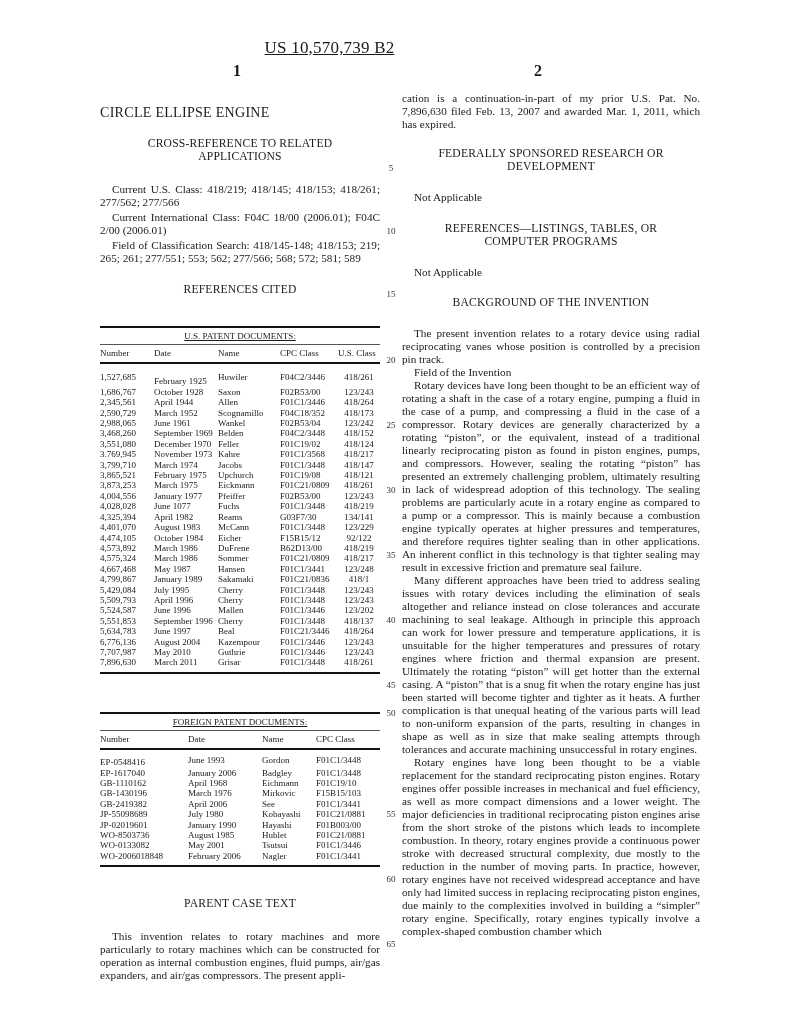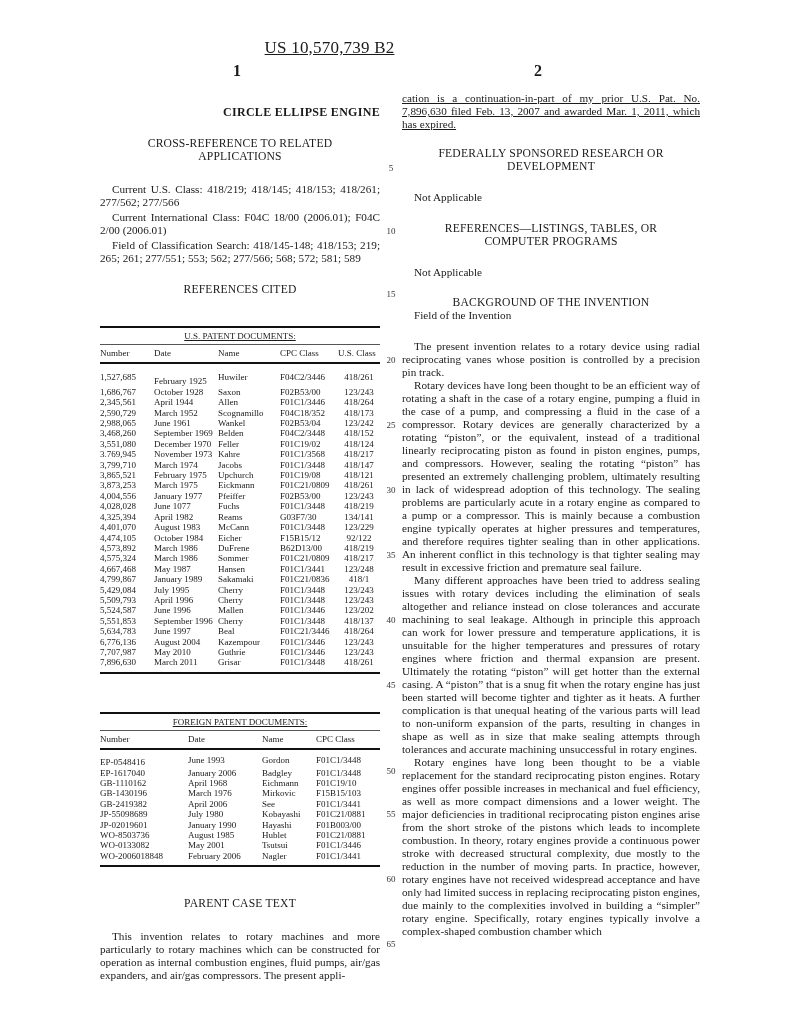--- a/index.html
+++ b/index.html
@@ -3,21 +3,21 @@
 <meta charset="utf-8">
 <style>
   html, body { margin: 0; padding: 0; background: #ffffff; }
   body { width: 791px; height: 1024px; position: relative; overflow: hidden;
          font-family: "Liberation Serif", "DejaVu Serif", serif; color: #1a1a1a; }
   .patent-number { position: absolute; top: 38px; left: 0; width: 659px; text-align: center;
          font-size: 17px; letter-spacing: 0.2px; text-decoration: underline; }
   .col-num { position: absolute; top: 62px; font-size: 16px; font-weight: bold; }
   .col-left { position: absolute; left: 100px; width: 280px; top: 80px; font-size: 11.2px; line-height: 13px; }
   .col-right { position: absolute; left: 402px; width: 298px; top: 80px; font-size: 11.2px; line-height: 13px; }
-  .title { text-align: right; font-weight: bold; font-size: 12px; letter-spacing: 0.3px; margin-top: 0; }
+  .title { text-align: left; font-weight: normal; font-size: 14px; letter-spacing: 0.3px; margin-top: 0; }
   .heading { text-align: center; font-size: 11.6px; letter-spacing: 0.2px; }
   p { margin: 0; text-align: justify; }
   .indent { text-indent: 12px; }
   .gutter { position: absolute; left: 382px; font-size: 9px; color: #333; width: 18px; text-align: center; }
   .thick-rule { border-top: 2px solid #111; }
   .thin-rule { border-top: 1px solid #555; }
   table { border-collapse: collapse; width: 100%; font-size: 9px; line-height: 10.4px; }
   td, th { padding: 0; font-weight: normal; text-align: left; white-space: nowrap; }
   th { padding: 3px 0 4px 0; }
   .table-caption { text-align: center; font-size: 9px; padding: 2px 0 1px 0; text-decoration: underline; }
@@ -32,21 +32,21 @@
 
 <div class="gutter" style="top:163px;">5</div>
 <div class="gutter" style="top:226px;">10</div>
 <div class="gutter" style="top:289px;">15</div>
 <div class="gutter" style="top:355px;">20</div>
 <div class="gutter" style="top:420px;">25</div>
 <div class="gutter" style="top:485px;">30</div>
 <div class="gutter" style="top:550px;">35</div>
 <div class="gutter" style="top:615px;">40</div>
 <div class="gutter" style="top:680px;">45</div>
-<div class="gutter" style="top:766px;">50</div>
+<div class="gutter" style="top:708px;">50</div>
 <div class="gutter" style="top:809px;">55</div>
 <div class="gutter" style="top:874px;">60</div>
 <div class="gutter" style="top:939px;">65</div>
 
 <div class="col-left">
   <div class="title" style="margin-top:26px;">CIRCLE ELLIPSE ENGINE</div>
   <div class="heading" style="margin-top:18px; padding:0 30px;">CROSS-REFERENCE TO RELATED APPLICATIONS</div>
   <p class="indent" style="margin-top:20px;">Current U.S. Class: 418/219; 418/145; 418/153; 418/261; 277/562; 277/566</p>
   <p class="indent" style="margin-top:2px;">Current International Class: F04C 18/00 (2006.01); F04C 2/00 (2006.01)</p>
   <p class="indent" style="margin-top:2px;">Field of Classification Search: 418/145-148; 418/153; 219; 265; 261; 277/551; 553; 562; 277/566; 568; 572; 581; 589</p>
@@ -345,24 +345,24 @@
         </tbody>
     </table>
     <div class="thick-rule" style="margin-top:4px;"></div>
   </div>
 
   <div class="heading" style="margin-top:30px;">PARENT CASE TEXT</div>
   <p class="indent" style="margin-top:20px;">This invention relates to rotary machines and more particularly to rotary machines which can be constructed for operation as internal combustion engines, fluid pumps, air/gas expanders, and air/gas compressors. The present appli-</p>
 </div>
 
 <div class="col-right">
-  <p style="margin-top:12px;text-decoration:underline;">cation is a continuation-in-part of my prior U.S. Pat. No. 7,896,630 filed Feb. 13, 2007 and awarded Mar. 1, 2011, which has expired.</p>
+  <p style="margin-top:12px;">cation is a continuation-in-part of my prior U.S. Pat. No. 7,896,630 filed Feb. 13, 2007 and awarded Mar. 1, 2011, which has expired.</p>
   <div class="heading" style="margin-top:16px; padding:0 20px;">FEDERALLY SPONSORED RESEARCH OR DEVELOPMENT</div>
   <p class="indent" style="margin-top:18px;">Not Applicable</p>
   <div class="heading" style="margin-top:18px; padding:0 20px;">REFERENCES—LISTINGS, TABLES, OR COMPUTER PROGRAMS</div>
   <p class="indent" style="margin-top:18px;">Not Applicable</p>
   <div class="heading" style="margin-top:17px;">BACKGROUND OF THE INVENTION</div>
+  <p class="indent" style="margin-top:18px;">The present invention relates to a rotary device using radial reciprocating vanes whose position is controlled by a precision pin track.</p>
   <p class="indent">Field of the Invention</p>
-  <p class="indent" style="margin-top:18px;">The present invention relates to a rotary device using radial reciprocating vanes whose position is controlled by a precision pin track.</p>
   <p class="indent">Rotary devices have long been thought to be an efficient way of rotating a shaft in the case of a rotary engine, pumping a fluid in the case of a pump, and compressing a fluid in the case of a compressor. Rotary devices are generally characterized by a rotating “piston”, or the equivalent, instead of a traditional linearly reciprocating piston as found in piston engines, pumps, and compressors. However, sealing the rotating “piston” has presented an extremely challenging problem, ultimately resulting in lack of widespread adoption of this technology. The sealing problems are particularly acute in a rotary engine as compared to a pump or a compressor. This is mainly because a combustion engine typically operates at higher pressures and temperatures, and therefore requires tighter sealing than in other applications. An inherent conflict in this technology is that tighter sealing may result in excessive friction and premature seal failure.</p>
   <p class="indent">Many different approaches have been tried to address sealing issues with rotary devices including the elimination of seals altogether and reliance instead on close tolerances and accurate machining to seal leakage. Although in principle this approach can work for lower pressure and temperature applications, it is unsuitable for the higher temperatures and pressures of rotary engines where friction and thermal expansion are present. Ultimately the rotating “piston” will get hotter than the external casing. A “piston” that is a snug fit when the rotary engine has just been started will become tighter and tighter as it heats. A further complication is that unequal heating of the various parts will lead to non-uniform expansion of the parts, resulting in changes in shape as well as in size that make sealing attempts through tolerances and accurate machining unsuccessful in rotary engines.</p>
   <p class="indent">Rotary engines have long been thought to be a viable replacement for the standard reciprocating piston engines. Rotary engines offer possible increases in mechanical and fuel efficiency, as well as more compact dimensions and a lower weight. The major deficiencies in traditional reciprocating piston engines arise from the short stroke of the pistons which leads to incomplete combustion. In theory, rotary engines provide a continuous power stroke with decreased structural complexity, due mostly to the reduction in the number of moving parts. In practice, however, rotary engines have not received widespread acceptance and have only had limited success in replacing reciprocating piston engines, due mainly to the complexities involved in building a “simpler” rotary engine. Specifically, rotary engines typically involve a complex-shaped combustion chamber which</p>
 </div>
 
 </body></html>

